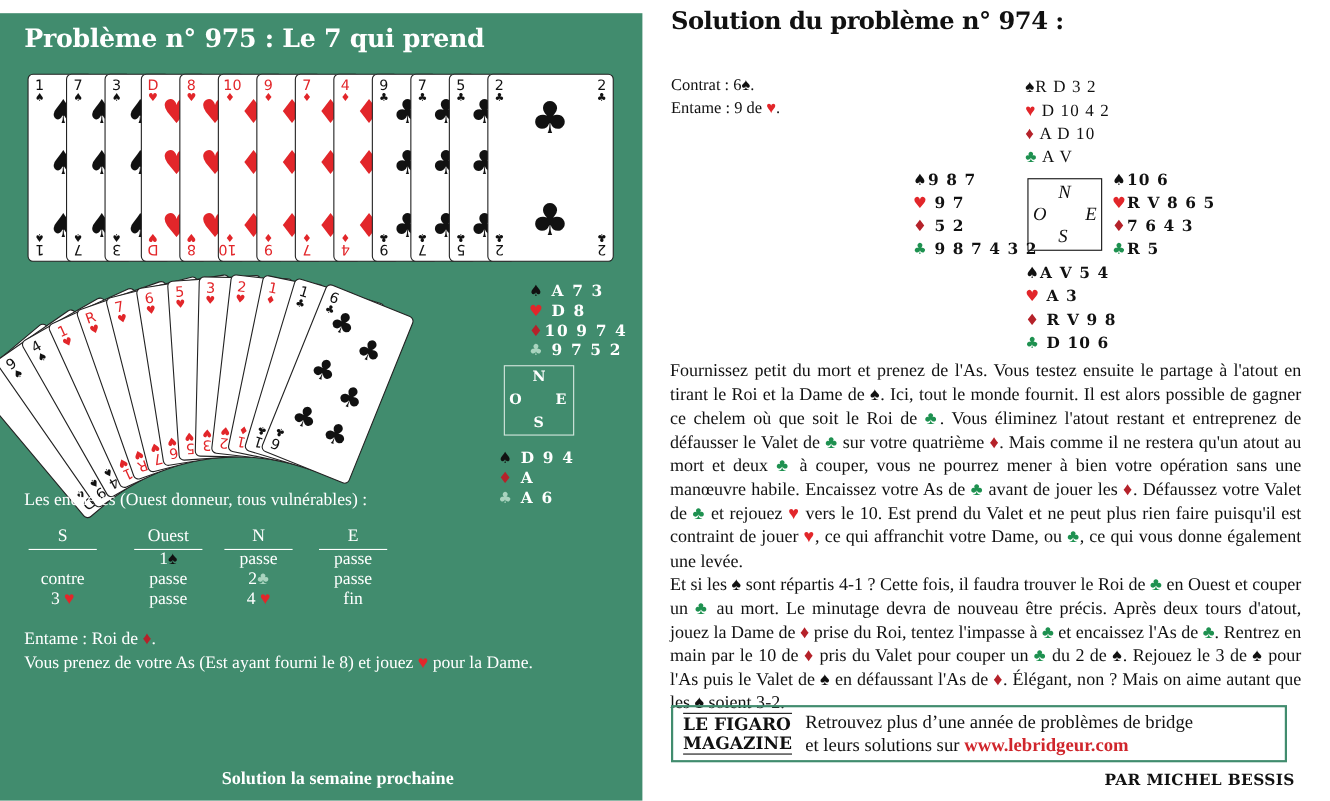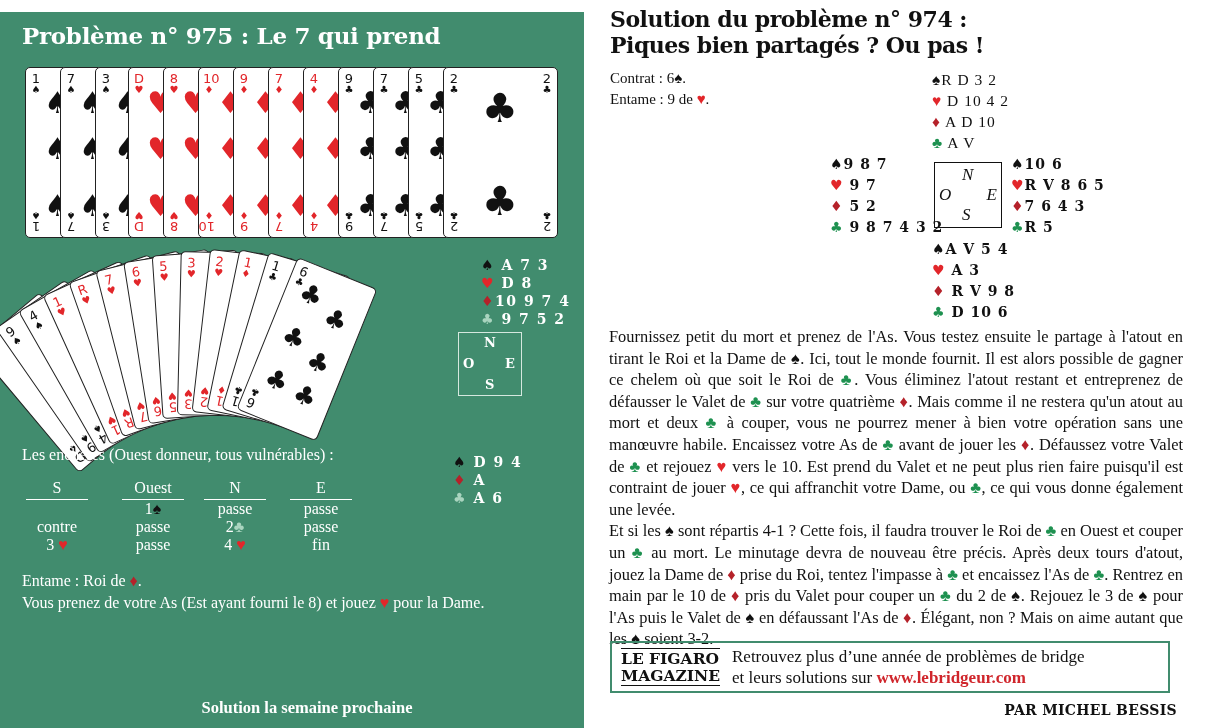--- a/index.html
+++ b/index.html
@@ -270,21 +270,21 @@
     <div><span class="suit-red">♥</span> <span>D 8</span></div>
     <div><span class="suit-dred">♦</span><span>10 9 7 4</span></div>
     <div><span class="suit-lgreen">♣</span> <span>9 7 5 2</span></div>
   </div>
   <div class="compass-l">
     <span style="left:25px;top:2px;">N</span>
     <span style="left:4px;top:23px;">O</span>
     <span style="right:6px;top:23px;">E</span>
     <span style="left:26px;top:44px;">S</span>
   </div>
-  <div class="hand-l" style="top:396px;margin-top:45px;">
+  <div class="hand-l" style="top:396px;">
     <div><span class="suit-blk">♠</span> <span>D 9 4</span></div>
     <div><span class="suit-dred">♦</span> <span>A</span></div>
     <div><span class="suit-lgreen">♣</span> <span>A 6</span></div>
   </div>
 
   <div class="bidding-intro">Les enchères (Ouest donneur, tous vulnérables) :</div>
   <div class="bid-table" id="bid-table">
       <div class="bid-col" style="left: 4px;">
         <div class="hd">S</div>
         <div class="cell"></div>
@@ -313,21 +313,20 @@
 
   <div class="left-text">
     <p><span>Entame : Roi de </span><span class="suit-dred">♦</span><span>.</span></p>
     <p><span>Vous prenez de votre As (Est ayant fourni le 8) et jouez </span><span class="suit-red">♥</span><span> pour la Dame.</span></p>
   </div>
   <div class="left-footer">Solution la semaine prochaine</div>
 </div>
 
 <div class="right-title">
   <div>Solution du problème n° 974 :</div>
-  <div>Piques bien partagés ? Ou pas !</div>
 </div>
 <div class="contract">
   <div><span>Contrat :  6</span><span class="suit-blk">♠</span>.</div>
   <div><span>Entame :  9 de </span><span class="suit-red">♥</span>.</div>
 </div>
 
 <div class="hand-r north" style="left:932px;top:69px;">
   <div><span class="suit-blk">♠</span><span>R D 3 2</span></div>
   <div><span class="suit-red">♥</span> <span>D 10 4 2</span></div>
   <div><span class="suit-dred">♦</span> <span>A D 10</span></div>

